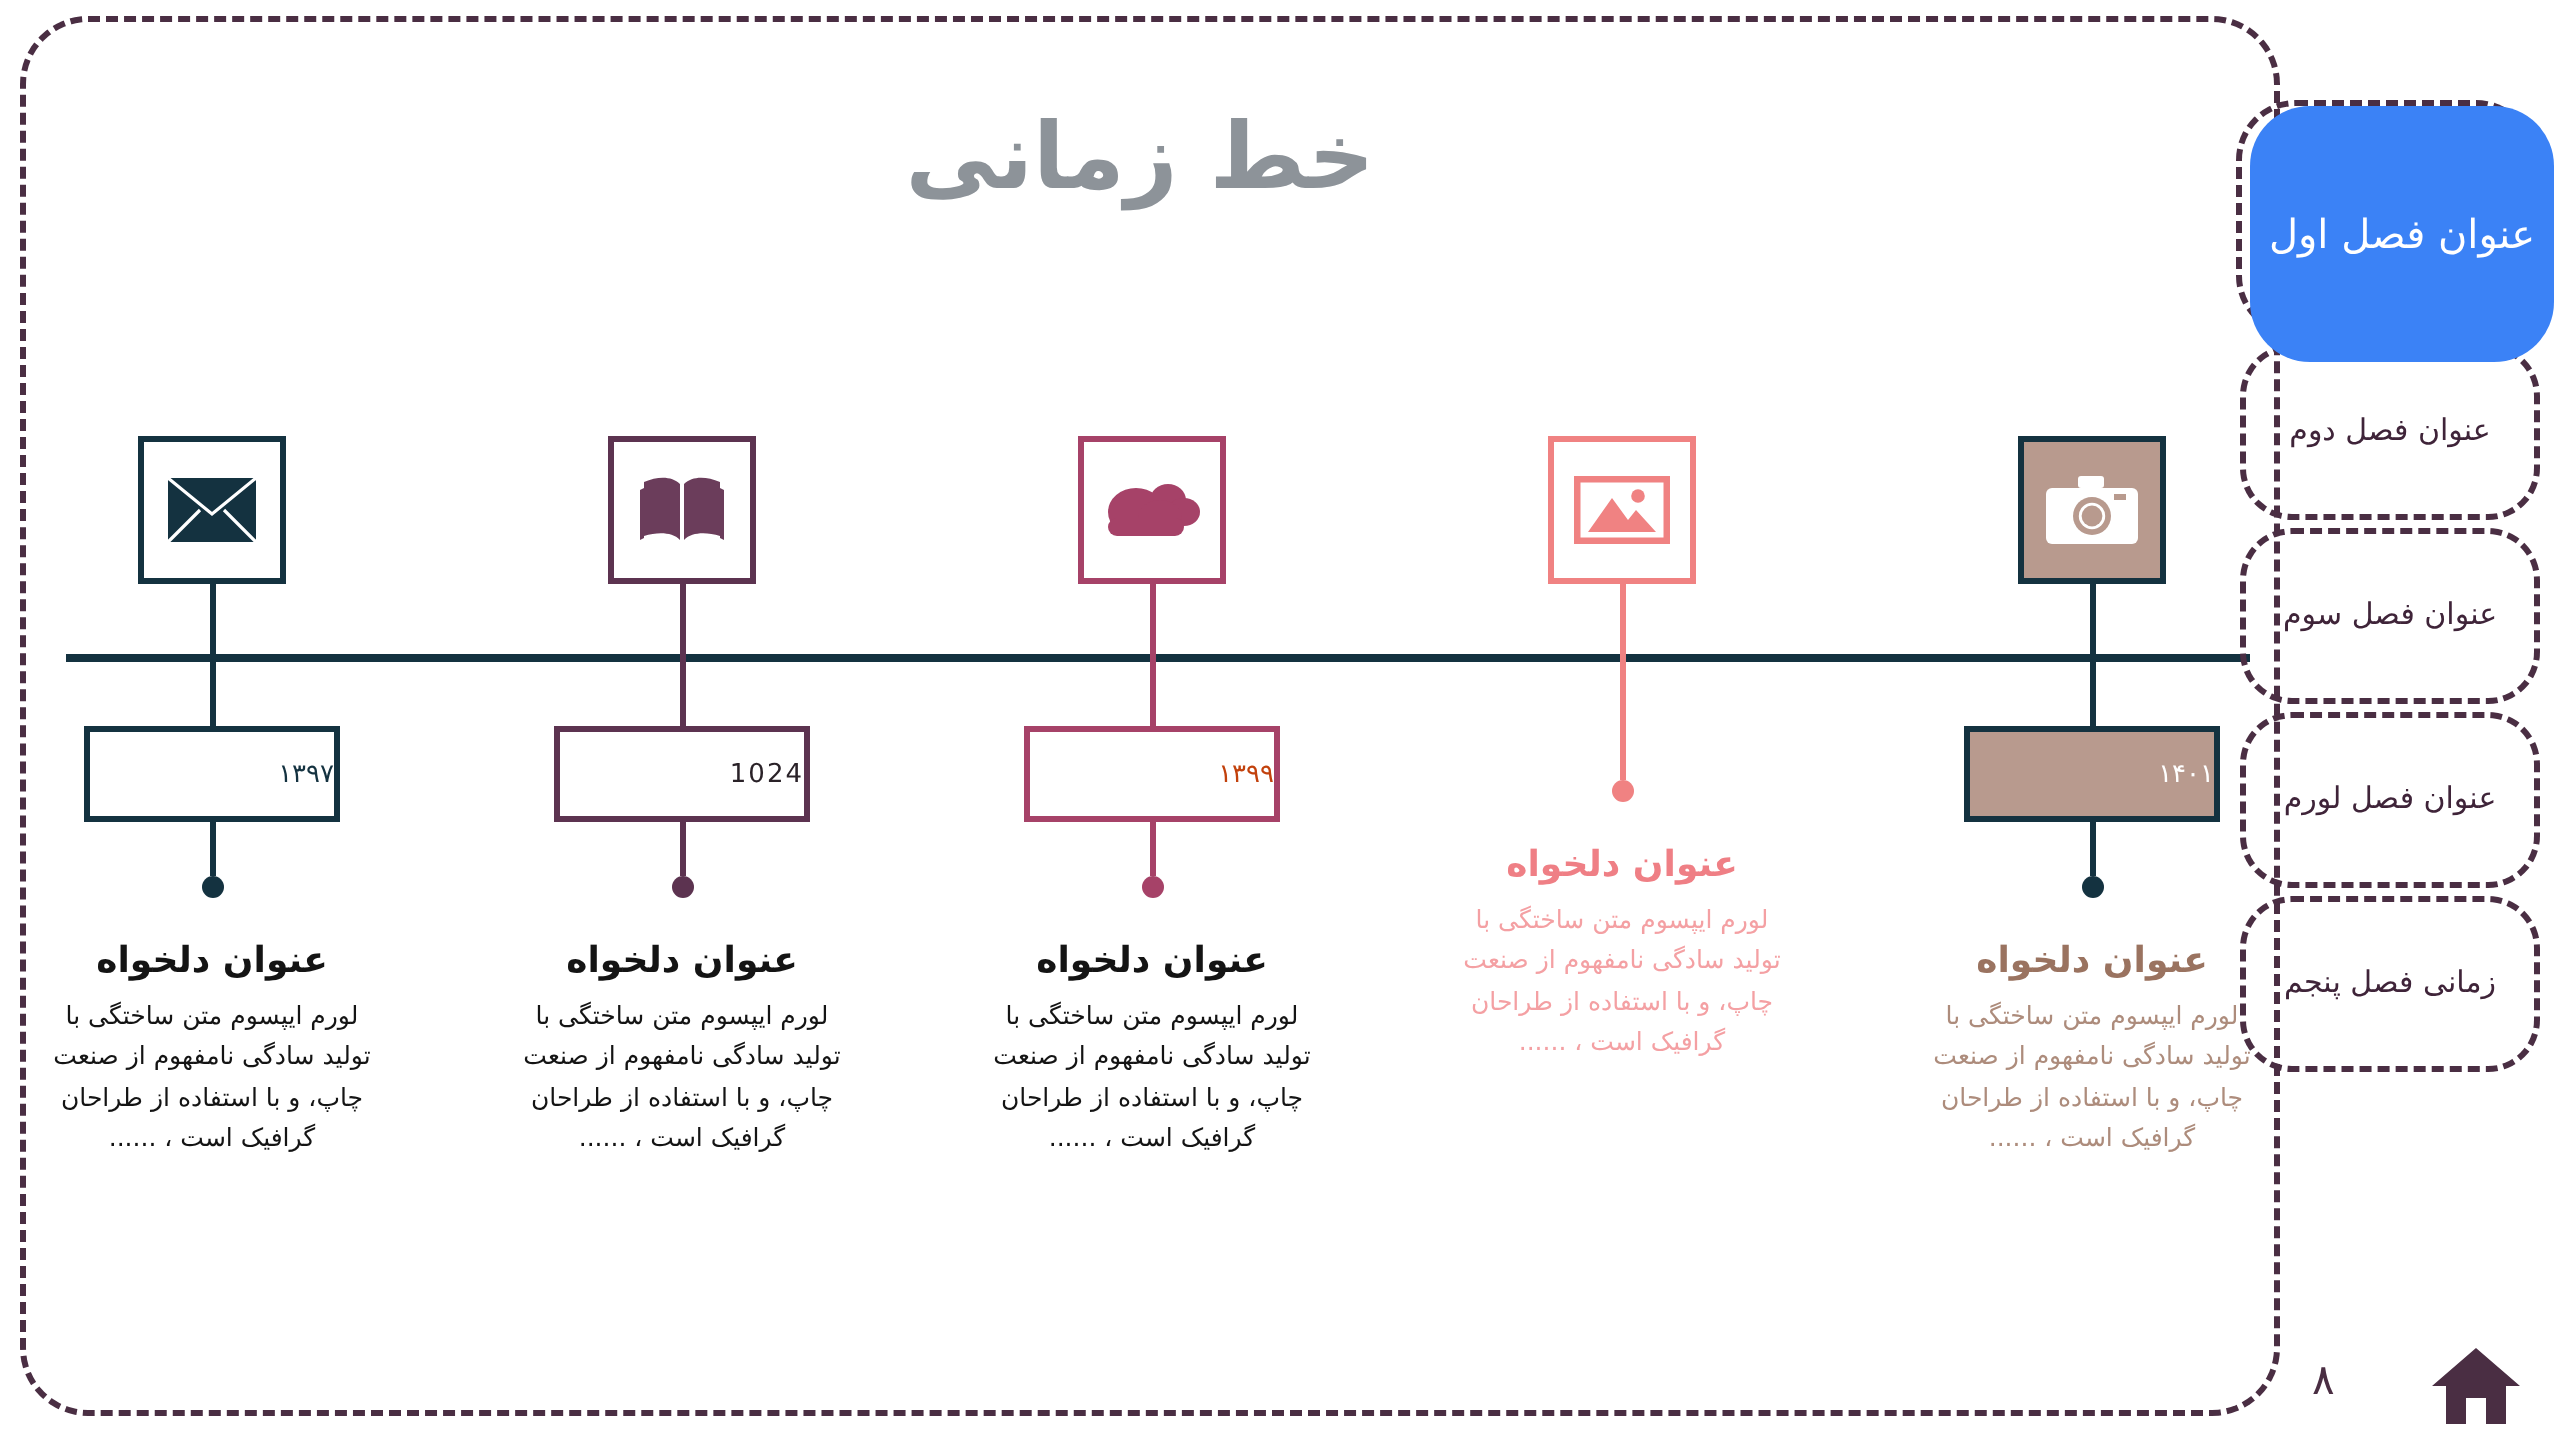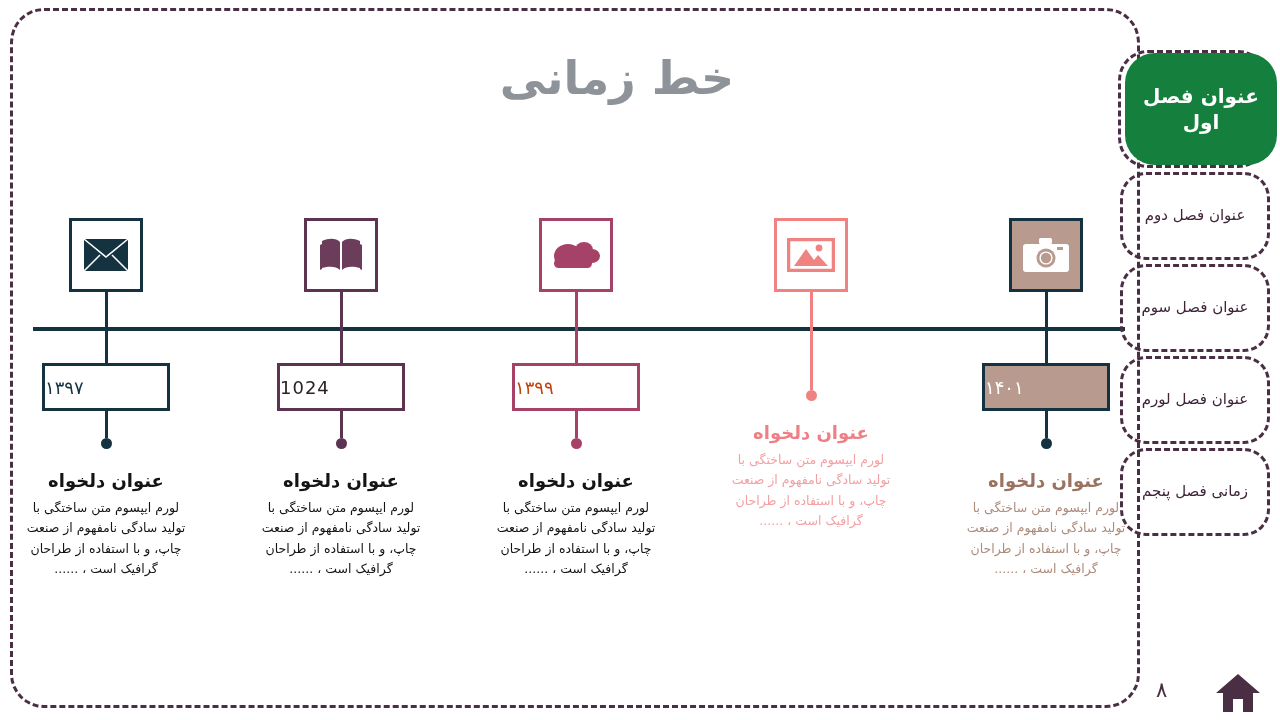--- a/index.html
+++ b/index.html
@@ -35,21 +35,20 @@
     left: 0;
     top: 52px;
     width: 1140px;
     text-align: center;
     font-size: 46px;
     font-weight: bold;
     color: #8d9399;
     letter-spacing: 0px;
     line-height: 1.15;
     direction: rtl;
-    padding-left: 47px;
   }
 
   
   #timeline-axis {
     position: absolute;
     left: 33px;
     top: 327px;
     width: 1092px;
     height: 4px;
     background: #143240;
@@ -86,22 +85,22 @@
   .year-box {
     width: 128px;
     height: 48px;
     margin: 0 auto;
     box-sizing: border-box;
     border: 3px solid #143240;
     background: #ffffff;
     color: #143240;
     display: flex;
     align-items: center;
-    justify-content: flex-end;
-    font-size: 18px;
+    justify-content: flex-start;
+    font-size: 13px;
     letter-spacing: 1px;
     font-family: "DejaVu Sans", "Liberation Sans", sans-serif;
   }
 
   .stem-bottom {
     width: 3px;
     height: 27px;
     margin: 0 auto;
     background: #143240;
   }
@@ -165,33 +164,32 @@
     height: 118px;
     box-sizing: border-box;
     border: 3px dashed #4a2e43;
     border-radius: 30px;
   }
   #side-item-1 {
     position: absolute;
     left: 7px;
     top: 3px;
     width: 152px;
-    height: 112px;
-    box-sizing: border-box;
-    background: #15803d;
+    height: 128px;
+    box-sizing: border-box;
+    background: #3b82f6;
     border-radius: 30px;
     display: flex;
     align-items: center;
     justify-content: center;
     text-align: center;
     color: #ffffff;
     font-size: 20px;
     line-height: 1.3;
     direction: rtl;
-    font-weight: bold;
   }
 
   
   #page-number {
     position: absolute;
     left: 1156px;
     top: 678px;
     font-size: 21px;
     color: #4a2e43;
   }

